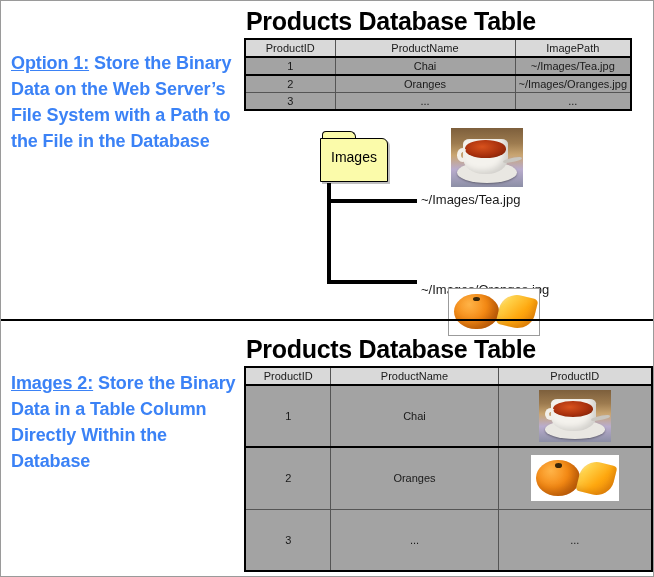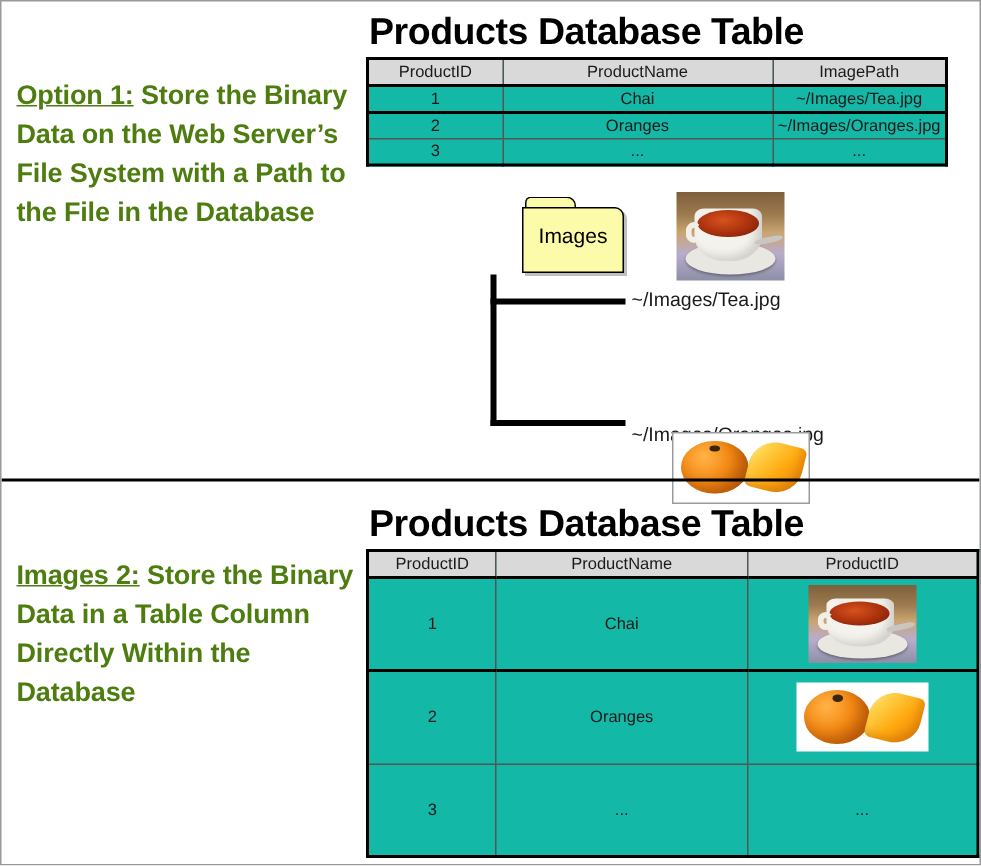--- a/index.html
+++ b/index.html
@@ -26,38 +26,38 @@
   }
 
   
   .desc-col {
     position: absolute;
     left: 10px;
     width: 228px;
     font-size: 18px;
     font-weight: bold;
     line-height: 1.44;
-    color: #4d7c0f;
+    color: #3b82f6;
     letter-spacing: -0.1px;
   }
   .desc-col .opt-label { text-decoration: underline; }
 
   
   .tbl-wrap { position: absolute; }
   .tbl-title {
     font-size: 25px;
     font-weight: bold;
     color: #000000;
     margin: 0 0 2px 2px;
     letter-spacing: -0.3px;
   }
   table.pdt {
     border-collapse: collapse;
     border: 2px solid #000000;
-    background: #14b8a6;
+    background: #a3a3a3;
     table-layout: fixed;
   }
   table.pdt th, table.pdt td {
     border: 1px solid #555555;
     font-size: 11px;
     font-weight: normal;
     color: #1a1a1a;
     text-align: center;
     vertical-align: middle;
     padding: 2px 3px;
@@ -236,21 +236,21 @@
           <tr>
             <td>3</td>
             <td>...</td>
             <td>...</td>
           </tr>
         </tbody>
       </table>
     </div>
 
     <div class="tree" style="left:0; top:0;">
-      <div class="folder" style="left:319px; top:130px;margin-left:28px;">
+      <div class="folder" style="left:319px; top:130px;">
         <div class="tab"></div>
         <div class="body"></div>
         <div class="flabel">Images</div>
       </div>
       <div class="vline" style="left:326px; top:182px; height:101px;"></div>
       <div class="hline" style="left:326px; top:198px; width:90px;"></div>
       <div class="hline" style="left:326px; top:279px; width:90px;"></div>
 
       <div class="path-label" style="left:420px; top:191px;">~/Images/Tea.jpg</div>
       <div class="path-label" style="left:420px; top:281px;">~/Images/Oranges.jpg</div>

